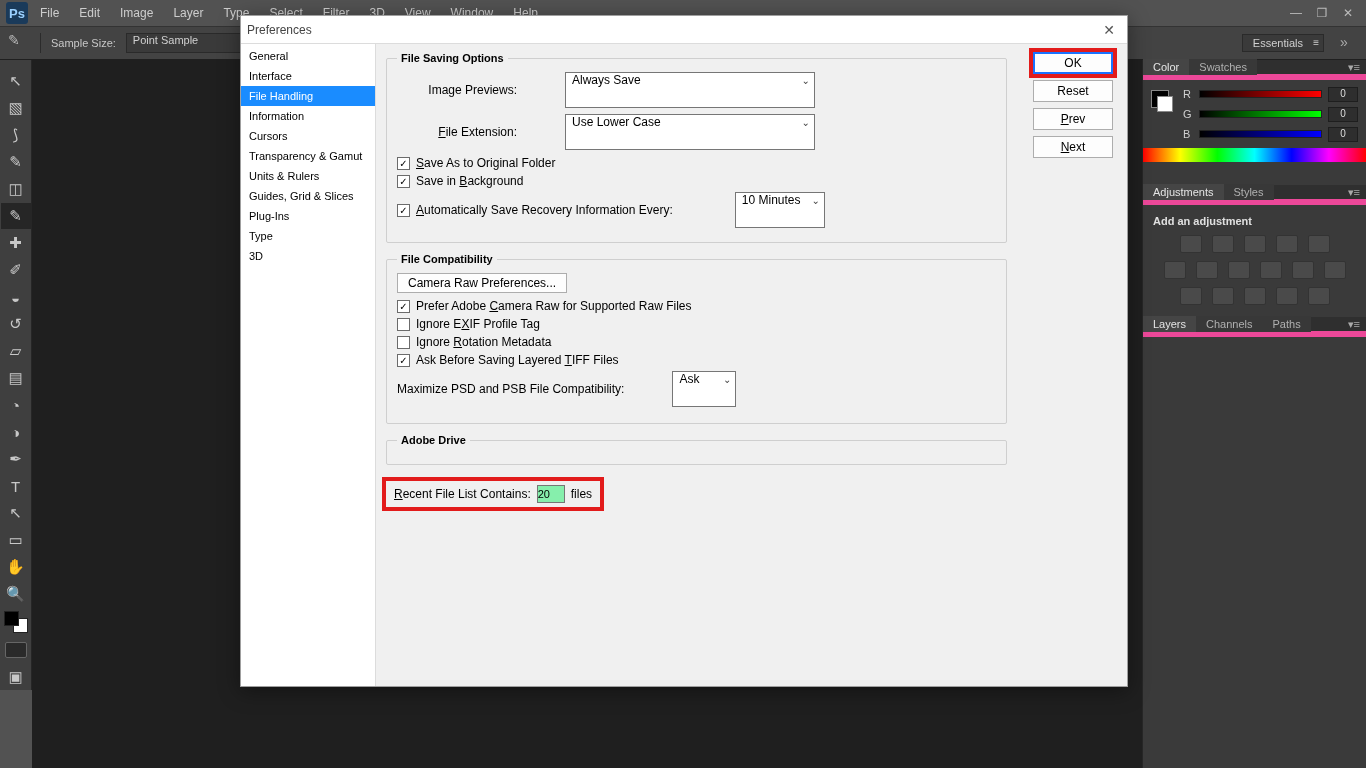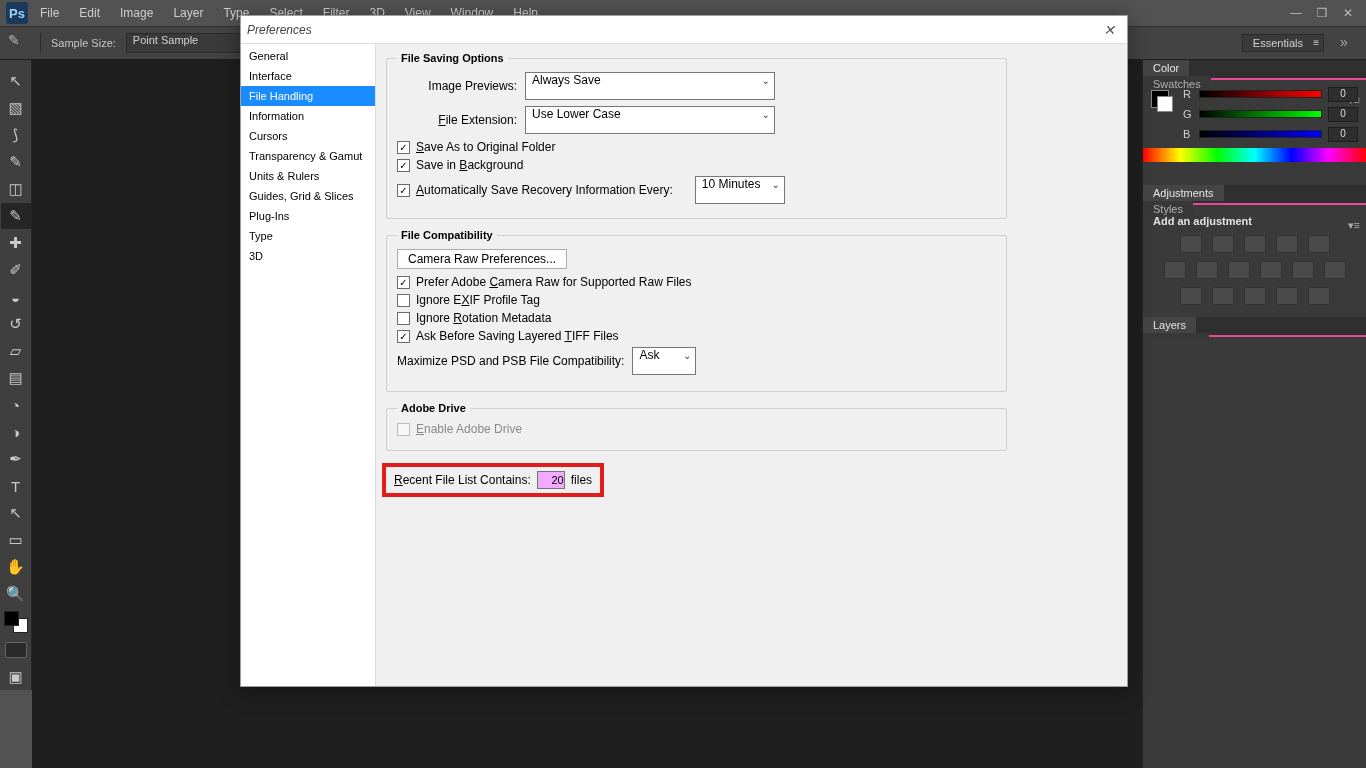--- a/index.html
+++ b/index.html
@@ -28,21 +28,21 @@
 .tool { width:30px; height:26px; color:#c8c8c8; font-size:15px; display:flex; align-items:center; justify-content:center; cursor:pointer;}
 .tool.active { background:#262626;}
 .swatches-tool { position:relative; width:30px; height:28px;}
 .swatches-tool .front,.swatches-tool .back { position:absolute; width:15px; height:15px; border:1px solid #222;}
 .swatches-tool .back { background:#fff; right:3px; bottom:3px;}
 .swatches-tool .front { background:#000; left:3px; top:3px;}
 .qm-icon { width:22px; height:16px; border:1px solid #666; background:#2a2a2a; border-radius:2px;}
 
 
 .right-col { position:absolute; top:60px; right:0; width:224px; height:708px; background:#3a3a3a; border-left:1px solid #262626; display:flex; flex-direction:column;}
-.panel-tabs { display:flex; background:#2f2f2f; border-bottom:2px solid #ec4899; height:20px; align-items:flex-start;flex-direction:column;}
+.panel-tabs { display:flex; background:#2f2f2f; border-bottom:6px solid #ec4899; height:20px; align-items:center;}
 .panel-tab { color:#b0b0b0; font-size:11px; padding:2px 10px; background:#383838;}
 .panel-tab.active { background:#454545; color:#e4e4e4;}
 .panel-tabs .panel-menu-icon { margin-left:auto; color:#aaa; font-size:11px; padding:2px 6px;}
 .color-panel { padding:6px 8px 0 8px; height:105px; position:relative;}
 .color-row { display:flex; align-items:center; gap:6px; height:20px;}
 .color-row .letter { color:#d0d0d0; font-size:11px; width:10px;}
 .color-row .slider { flex:1; height:8px; border:1px solid #222;}
 .slider.r { background:linear-gradient(90deg,#000,#f00);}
 .slider.g { background:linear-gradient(90deg,#000,#0f0);}
 .slider.b { background:linear-gradient(90deg,#000,#00f);}
@@ -53,44 +53,44 @@
 .color-sliders { margin-left:32px; margin-top:-2px;}
 .spectrum { height:14px; margin:4px -8px 0 -8px; background:linear-gradient(90deg,#f00,#ff0,#0f0,#0ff,#00f,#f0f,#f00);}
 .adjustments-body { padding:10px 10px 14px 10px; height:112px;}
 .adj-label { color:#e0e0e0; font-size:11px; font-weight:600; margin-bottom:8px;}
 .adj-row { display:flex; gap:10px; justify-content:center; margin-bottom:8px;}
 .adj-icon { width:22px; height:18px; background:#4a4a4a; border:1px solid #333; border-radius:2px;}
 .layers-body { flex:1; background:#3a3a3a;}
 
 
 .prefs { position:absolute; top:15px; left:240px; width:888px; height:672px; background:#f0f0f0; border:1px solid #9f9f9f; box-shadow:0 4px 20px rgba(0,0,0,.4); display:flex; flex-direction:column;}
-.prefs-title { height:28px; background:#fff; border-bottom:1px solid #dcdcdc; display:flex; align-items:center; padding:0 6px; font-size:12px; color:#444;font-style:italic;}
+.prefs-title { height:28px; background:#fff; border-bottom:1px solid #dcdcdc; display:flex; align-items:center; padding:0 6px; font-size:12px; color:#444;}
 .prefs-title .close { margin-left:auto; color:#555; font-size:14px; padding:2px 6px; cursor:pointer;}
 .prefs-body { flex:1; display:flex; overflow:hidden;}
 .prefs-nav { width:135px; background:#fff; border-right:1px solid #dcdcdc; padding-top:2px;}
 .prefs-nav-item { font-size:11px; color:#000; padding:4px 8px; cursor:default;}
 .prefs-nav-item.selected { background:#1a8cff; color:#fff;}
 .prefs-content { flex:1; position:relative; padding:8px 120px 8px 10px;}
 .prefs-buttons { position:absolute; top:8px; right:14px; display:flex; flex-direction:column; gap:6px;}
 .prefs-btn { width:80px; height:22px; background:#fdfdfd; border:1px solid #adadad; font-size:12px; color:#000; cursor:pointer;}
 .prefs-btn.ok-hl { outline:4px solid #e21b1b; border:2px solid #1a72ff;}
 fieldset.group { border:1px solid #cfcfcf; border-radius:2px; margin-bottom:10px; padding:8px 10px 10px 10px;}
 fieldset.group legend { font-size:11px; color:#000; padding:0 4px;font-weight:bold;}
 .form-row { display:flex; align-items:center; gap:8px; margin-bottom:6px; font-size:12px; color:#000;}
 .form-row label { min-width:120px; text-align:right;}
-.combo { background:#fff; border:1px solid #767676; font-size:12px; height:28px; padding:0 20px 0 6px; position:relative;}
+.combo { background:#fff; border:1px solid #767676; font-size:12px; height:36px; padding:0 20px 0 6px; position:relative;margin-left:40px;}
 .combo.wide { width:250px;}
 .combo.narrow { width:90px;}
 .combo-caret { position:absolute; right:4px; top:2px; font-size:10px; color:#444;}
 .chk-row { display:flex; align-items:center; gap:6px; font-size:12px; color:#000; margin-bottom:4px;}
 .chk { width:13px; height:13px; border:1px solid #6b6b6b; background:#fff; display:flex; align-items:center; justify-content:center; font-size:10px; color:#000;}
 .btn-small { background:#fdfdfd; border:1px solid #adadad; font-size:12px; padding:2px 10px; cursor:pointer;}
 .rec-row { display:flex; align-items:center; gap:6px; font-size:12px; color:#000; margin-top:6px;}
 .rec-row.hl { outline:4px solid #e21b1b; padding:4px 8px; display:inline-flex;}
-.rec-input { width:28px; height:18px; border:1px solid #767676; background:#f0abfc; font-size:11px; text-align:right;}
+.rec-input { width:28px; height:18px; border:1px solid #767676; background:#86efac; font-size:11px; text-align:left;}
 
 .u { text-decoration: underline; }
 
 .canvas-area { position:absolute; top:60px; left:32px; right:224px; bottom:0; background:#1f1f1f;}
 
 </style>
 </head>
 <body>
 
 <div class="topbar">
@@ -241,20 +241,26 @@
       <div class="prefs-nav-item">Transparency &amp; Gamut</div>
       <div class="prefs-nav-item">Units &amp; Rulers</div>
       <div class="prefs-nav-item">Guides, Grid &amp; Slices</div>
       <div class="prefs-nav-item">Plug-Ins</div>
       <div class="prefs-nav-item">Type</div>
       <div class="prefs-nav-item">3D</div>
     </div>
 
     <div class="prefs-content">
 
+      <div class="prefs-buttons">
+        <button class="prefs-btn ok-hl">OK</button>
+        <button class="prefs-btn">Reset</button>
+        <button class="prefs-btn"><span class="u">P</span>rev</button>
+        <button class="prefs-btn"><span class="u">N</span>ext</button>
+      </div>
 
       <fieldset class="group">
         <legend>File Saving Options</legend>
         <div class="form-row">
           <label>Image Previews:</label>
           <div class="combo wide"><span>Always Save</span><span class="combo-caret">⌄</span></div>
         </div>
         <div class="form-row">
           <label><span class="u">F</span>ile Extension:</label>
           <div class="combo wide"><span>Use Lower Case</span><span class="combo-caret">⌄</span></div>
@@ -296,24 +302,20 @@
             <span>Ask Before Saving Layered <span class="u">T</span>IFF Files</span>
           </div>
         <div class="form-row" style="margin-top:4px;">
           <span style="text-align:left;min-width:auto;">Maximize PSD and PSB File Compatibility:</span>
           <div class="combo" style="width:64px"><span>Ask</span><span class="combo-caret">⌄</span></div>
         </div>
       </fieldset>
 
       <fieldset class="group">
         <legend>Adobe Drive</legend>
-        <div class="chk-row" style="color:#8a8a8a;">
-            <div class="chk" style="border-color:#bdbdbd;background:#f6f6f6;"></div>
-            <span><span class="u">E</span>nable Adobe Drive</span>
-          </div>
       </fieldset>
 
       <div class="rec-row hl">
         <span><span class="u">R</span>ecent File List Contains:</span>
         <input class="rec-input" value="20" style="">
         <span>files</span>
       </div>
 
     </div>
   </div>

